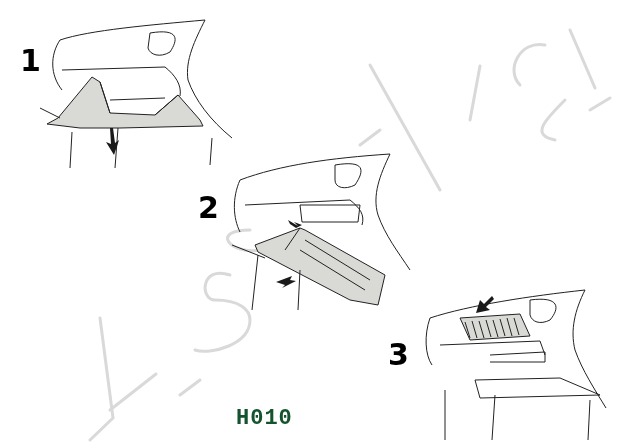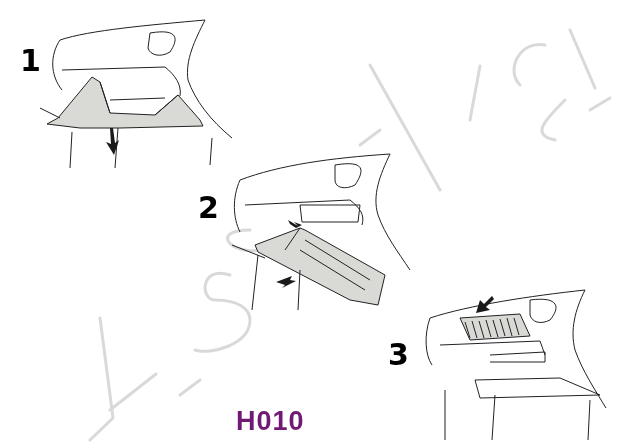--- a/index.html
+++ b/index.html
@@ -1,22 +1,22 @@
 <!DOCTYPE html>
 <html><head>
 <meta charset="utf-8">
 <style>
   html, body { margin:0; padding:0; background:#ffffff; }
   body { width:640px; height:448px; position:relative; overflow:hidden;
          font-family:"DejaVu Sans", sans-serif; }
   .canvas { position:absolute; left:0; top:0; width:640px; height:448px; }
   .step-num { position:absolute; font-family:"DejaVu Sans", sans-serif; font-weight:bold;
               font-size:30px; color:#000; line-height:1; }
-  .code { position:absolute; left:236px; top:408px; font-family:Liberation Sans, sans-serif;
-          font-weight:bold; font-size:27px; color:#701a75; letter-spacing:1px; line-height:1; }
+  .code { position:absolute; left:236px; top:408px; font-family:Liberation Mono, monospace;
+          font-weight:bold; font-size:22px; color:#14532d; letter-spacing:1px; line-height:1; }
   svg .line { fill:none; stroke:#222; stroke-width:1; }
   svg .panel { fill:#d9d9d6; stroke:#222; stroke-width:1; }
   svg .wm { fill:none; stroke:#d9d9d9; stroke-width:3; stroke-linecap:round; }
   svg .arrow { fill:#1a1a1a; stroke:none; }
 </style>
 </head>
 <body>
 
 <div class="canvas">
 <svg width="640" height="448" viewBox="0 0 640 448" xmlns="http://www.w3.org/2000/svg">

